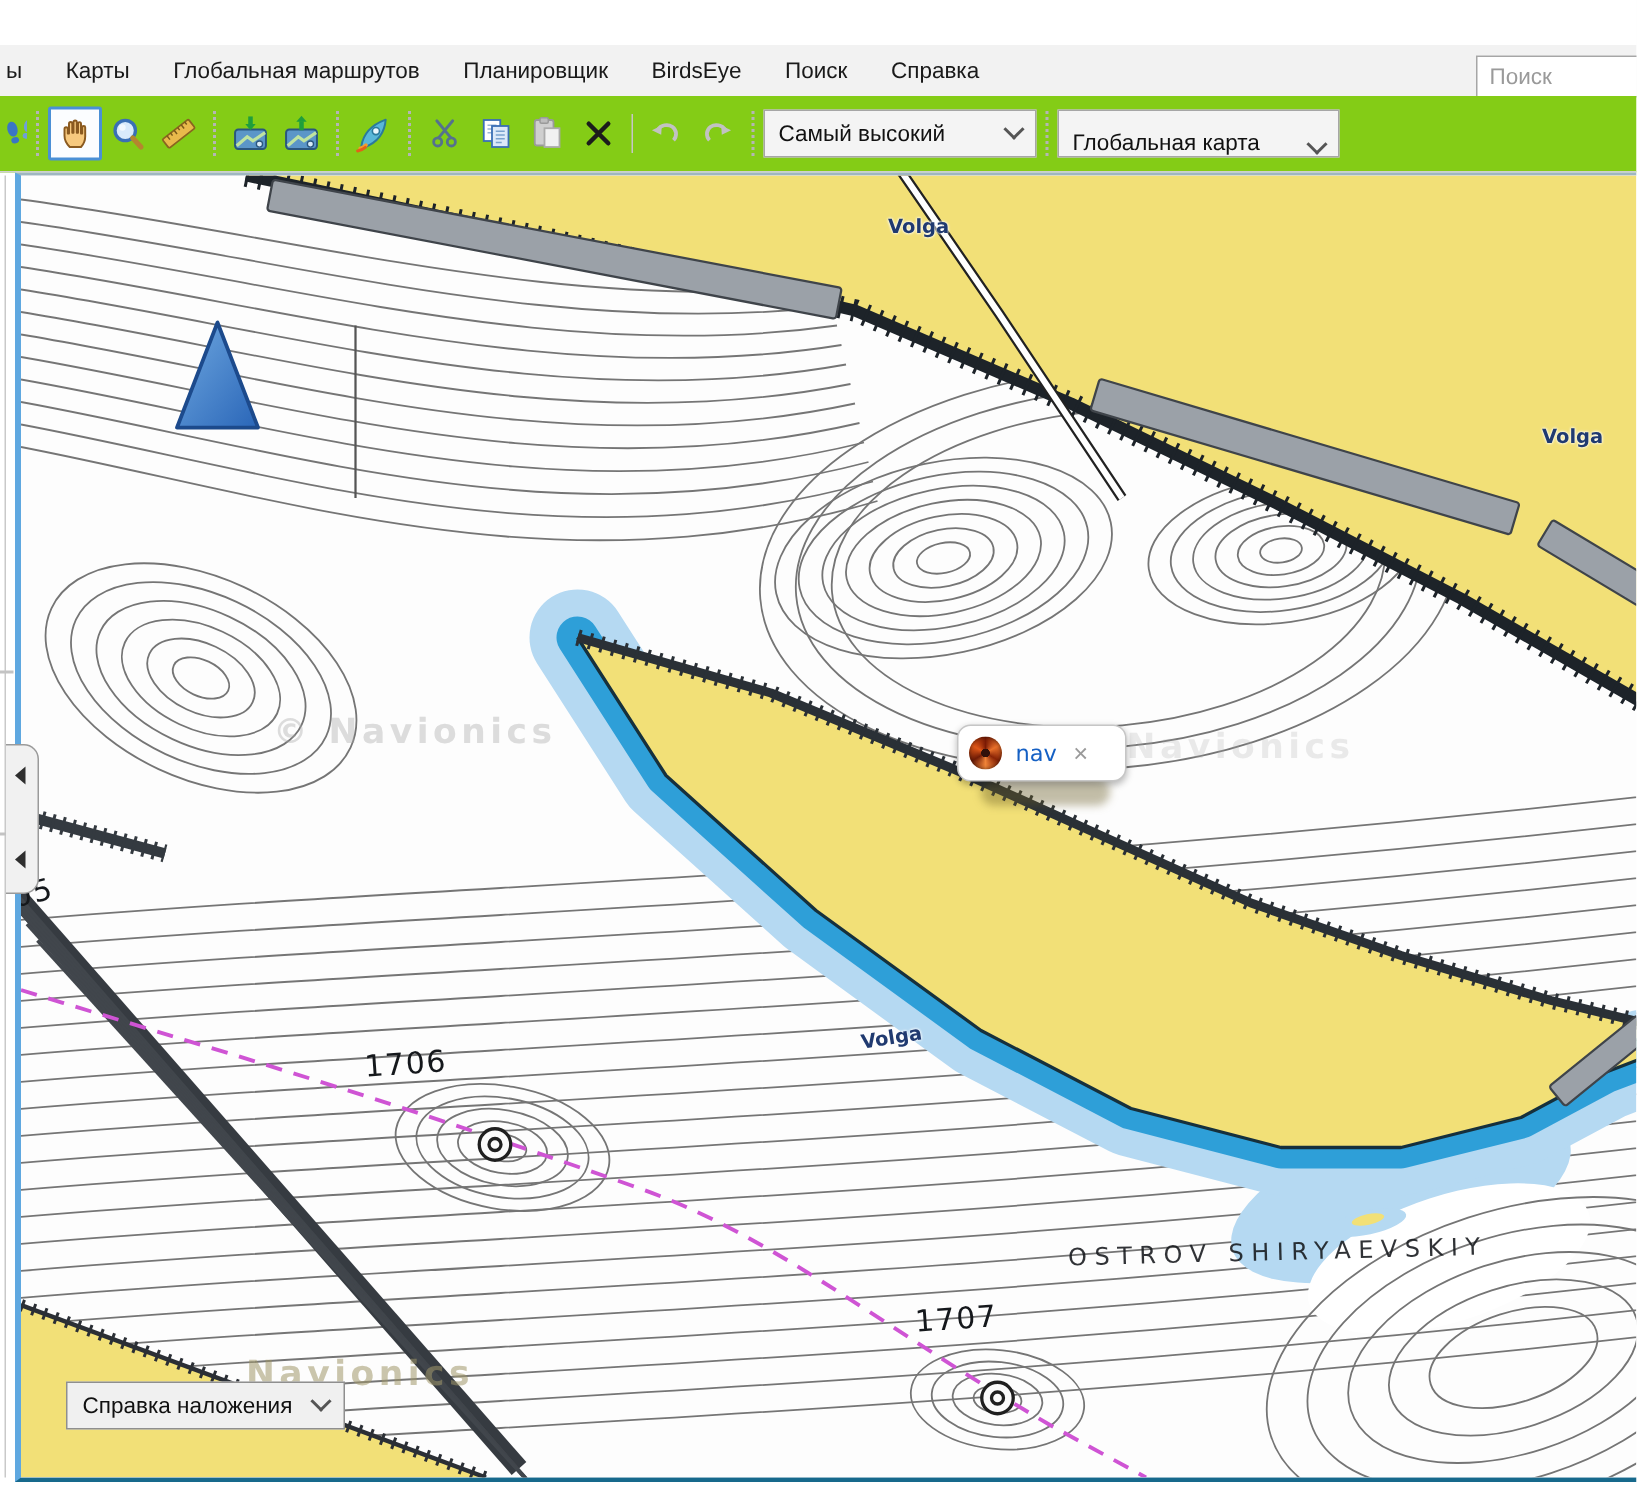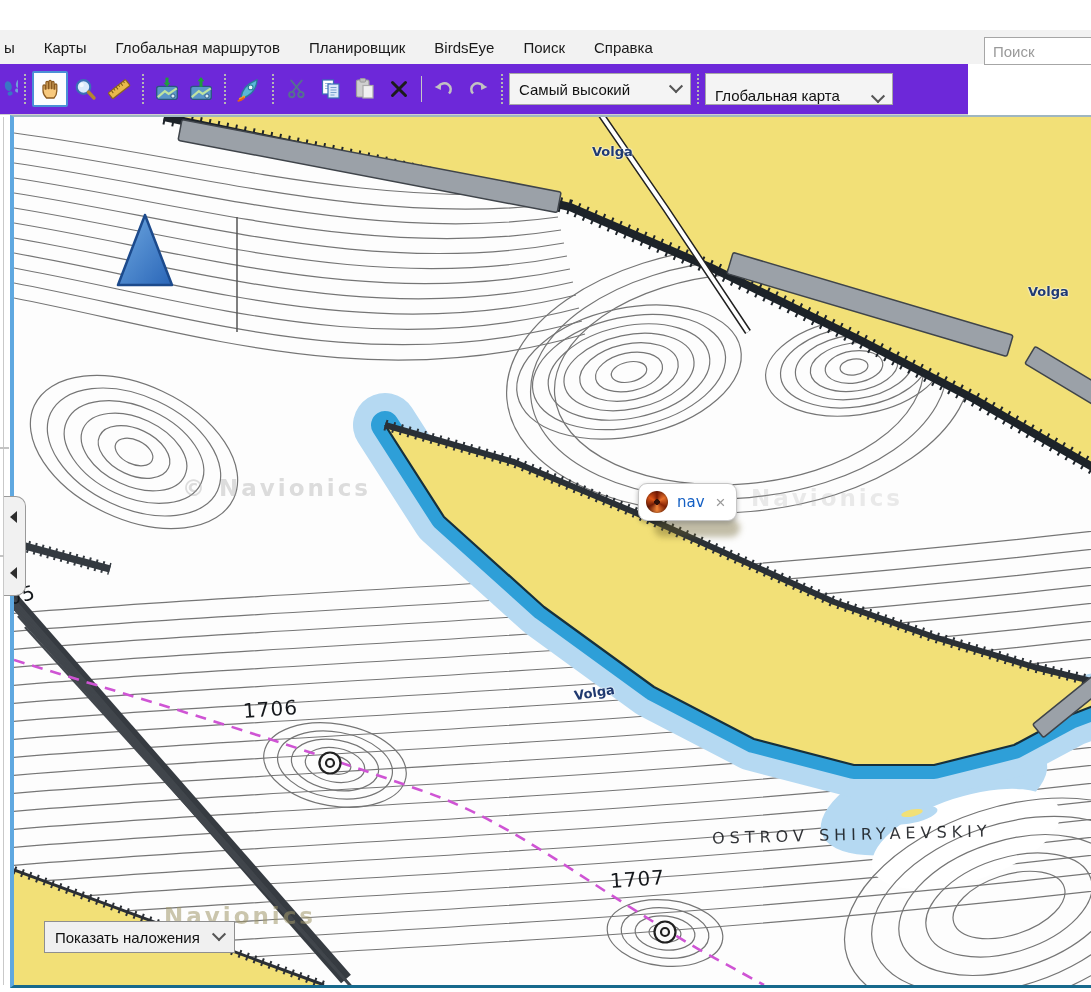--- a/index.html
+++ b/index.html
@@ -8,21 +8,21 @@
   
   .menubar{position:absolute;left:0;top:30px;width:1091px;height:34px;background:#f2f2f2;
            display:flex;align-items:center;gap:29px;padding-left:4px;box-sizing:border-box;}
   .mi{font-size:15px;color:#1a1a1a;white-space:nowrap;cursor:default;}
   .searchbox{position:absolute;left:984px;top:37px;width:130px;height:28px;background:#fff;
              border:1px solid #a6a6a6;box-sizing:border-box;}
   .searchbox input{border:0;outline:0;width:100%;height:100%;font-size:15px;padding:0 8px;
                    font-family:"Liberation Sans",sans-serif;color:#333;background:transparent;}
   .searchbox input::placeholder{color:#9a9a9a;}
   
-  .toolbar{position:absolute;left:0;top:64px;width:968px;height:51px;background:#6d28d9;
+  .toolbar{position:absolute;left:0;top:64px;width:1091px;height:51px;background:#84cc16;
            border-bottom:1px solid #cfcfcf;display:flex;align-items:center;box-sizing:border-box;}
   .tbtn{width:34px;height:34px;display:flex;align-items:center;justify-content:center;flex:0 0 auto;}
   .tbtn svg{display:block;}
   .tbtn.sel{border:2px solid #4a90d6;background:#fbfdff;border-radius:2px;width:36px;height:36px;box-sizing:border-box;}
   .dotsep{height:30px;border-left:2px dotted #b5b5b5;margin:0 6px;flex:0 0 auto;}
   .pipesep{height:26px;border-left:1px solid #c6c6c6;margin:0 5px;flex:0 0 auto;}
   .combo{height:30px;border:1px solid #a6a6a6;background:#f4f4f4;display:flex;align-items:center;
          padding:0 9px;font-size:15px;color:#111;gap:12px;flex:0 0 auto;cursor:default;}
   .chv{width:8px;height:8px;border-right:2px solid #555;border-bottom:2px solid #555;
        transform:rotate(45deg) translate(-2px,-2px);flex:0 0 auto;}
@@ -34,21 +34,21 @@
   .map-inner{position:absolute;left:0;top:0;width:1077px;height:868px;}
   .map-inner svg{position:absolute;left:0;top:0;}
   .maplabel{position:absolute;white-space:nowrap;pointer-events:none;}
   .volga{font-family:"DejaVu Sans",sans-serif;font-size:13px;color:#203a70;font-weight:bold;
          text-shadow:0 0 2px #fff,0 0 2px #fff;}
   .ostrov{font-family:"DejaVu Sans",sans-serif;font-size:16px;letter-spacing:5px;color:#15181c;
           opacity:.88;transform:rotate(-1.5deg);}
   .km{font-family:"DejaVu Sans",sans-serif;font-size:20px;color:#15181c;letter-spacing:1px;transform:rotate(-4deg);}
   .wm{font-family:"DejaVu Sans",sans-serif;font-weight:bold;font-size:23px;letter-spacing:3px;color:rgba(165,165,165,.38);}
   .balloon{position:absolute;left:624px;top:366px;height:36px;background:#fff;border:1px solid #c6c6c6;
-           border-radius:9px;display:flex;align-items:center;gap:9px;padding:0 10px 0 7px;
+           border-radius:9px;display:flex;align-items:center;gap:9px;padding:0 24px 0 7px;
            box-shadow:0 2px 5px rgba(0,0,0,.28);z-index:4;}
   .balloon .blabel{font-size:15px;color:#1560c4;font-family:"DejaVu Sans",sans-serif;}
   .balloon .bclose{font-size:17px;color:#9a9a9a;margin-left:2px;cursor:default;line-height:1;}
   .bicon{width:22px;height:22px;border-radius:50%;
          background:radial-gradient(circle at 50% 50%, #30110a 0 18%, rgba(0,0,0,0) 19%),
                     conic-gradient(#7a1a04,#e8702a,#8a2406,#f08438,#701c06,#e05818,#7a1a04);
          box-shadow:inset 0 0 3px rgba(0,0,0,.6);}
   .bshadow{position:absolute;left:640px;top:402px;width:86px;height:18px;border-radius:10px;
            background:rgba(105,92,38,.40);filter:blur(3px);z-index:3;}
   .overlaycombo{position:absolute;left:30px;top:804px;height:30px;border:1px solid #8f8f8f;background:#f0f0f0;
@@ -328,21 +328,21 @@
     <span class="maplabel km" style="left:-6px;top:466px;transform:rotate(-14deg);">05</span>
 
     <div class="bshadow"></div>
     <div class="balloon">
       <span class="bicon"></span>
       <span class="blabel">nav</span>
       <span class="bclose">×</span>
     </div>
 
     <div class="overlaycombo">
-      <span>Показать наложения</span>
+      <span>Справка наложения</span>
       <span class="chv"></span>
     </div>
   </div>
 </div>
 
 <div class="vline-left"></div>
 <div class="hline" style="top:447px;"></div>
 <div class="hline" style="top:555px;"></div>
 <div class="splitter">
   <span class="arrow-left" style="top:14px;"></span>

